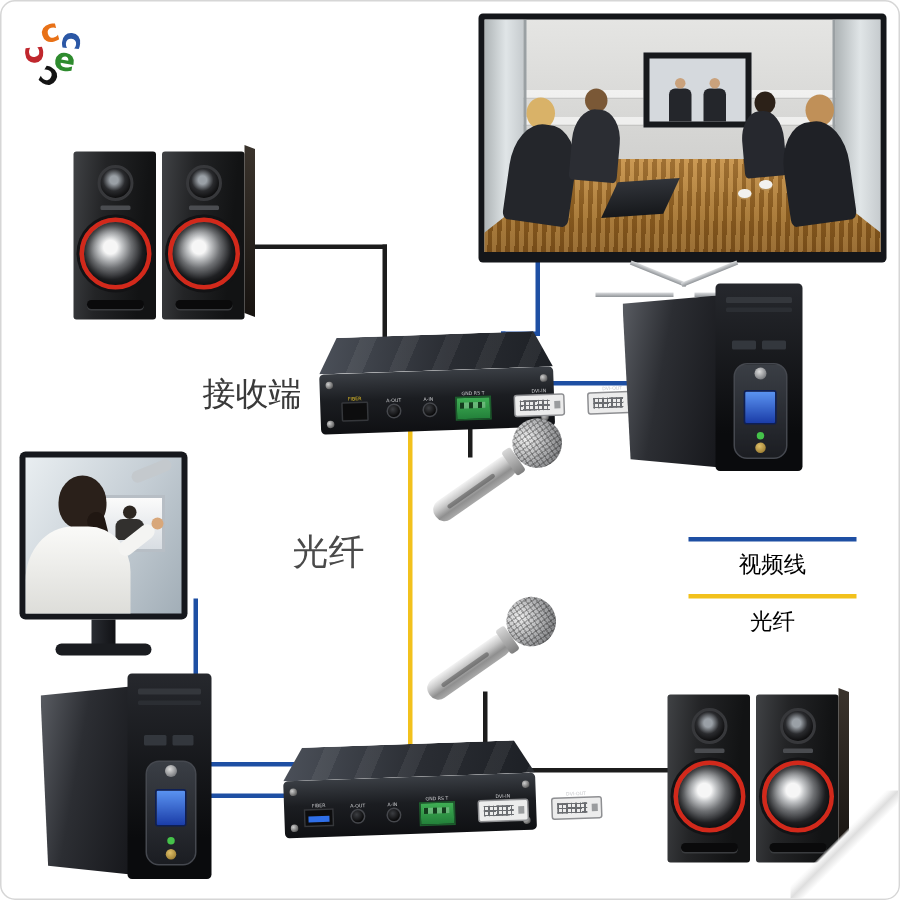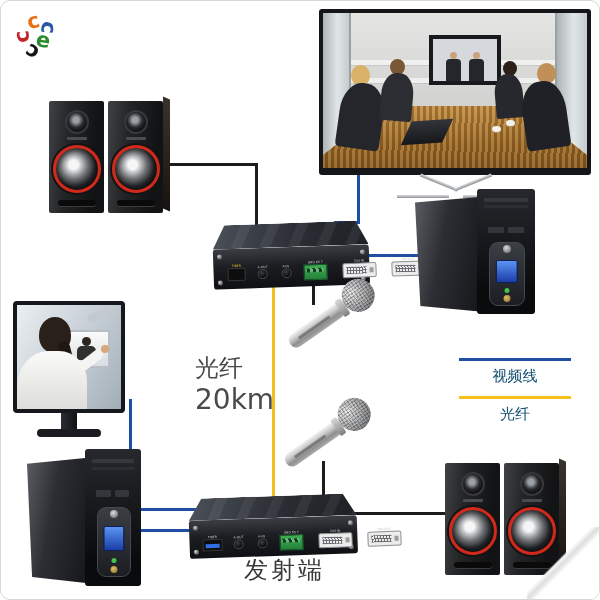--- a/index.html
+++ b/index.html
@@ -18,21 +18,21 @@
   .logo-text{margin-left:6px;font-size:33px;font-weight:bold;color:#1b1b1b;letter-spacing:1px;}
 
   
   .big-label{position:absolute;color:#3a3a3a;z-index:3;}
   .fiber-note{position:absolute;left:194px;top:352px;color:#4a4a4a;z-index:3;}
   .fiber-note .l1{font-size:24px;line-height:1.25;}
   .fiber-note .l2{font-size:28px;line-height:1.2;}
 
   
   .legend-line{position:absolute;height:3px;width:112px;left:458px;z-index:3;}
-  .legend-label{position:absolute;left:448px;width:132px;text-align:center;font-size:15px;color:#0c4a6e;z-index:3;}
+  .legend-label{position:absolute;left:448px;width:132px;text-align:center;font-size:15px;color:#000000;z-index:3;}
 
   
   .tv{position:absolute;left:318px;top:8px;width:272px;height:166px;background:#14161a;border-radius:3px;padding:0;z-index:2;}
   .tv-screen{position:absolute;left:4px;top:4px;right:4px;bottom:7px;background:linear-gradient(#e5e5e3 0%,#d3d3d1 55%,#c7c7c5 100%);overflow:hidden;}
   .tvs-stripe{position:absolute;left:6%;right:6%;height:5px;background:rgba(255,255,255,.6);box-shadow:0 1px 0 rgba(0,0,0,.08);}
   .tv-glass{position:absolute;top:0;bottom:0;background:linear-gradient(90deg,#aeb4b6,#e0e5e7 55%,#c6cbce);}
   .tv-glass.left{left:0;width:26px;border-right:2px solid #9aa0a3;}
   .tv-glass.right{right:0;width:30px;border-left:2px solid #9aa0a3;}
   .wall-tv{position:absolute;left:106px;top:22px;width:64px;height:42px;background:#d5d9dd;border:4px solid #17191c;display:flex;align-items:flex-end;justify-content:center;gap:8px;}
   .wtv-fig{width:15px;height:22px;background:#24262b;border-radius:4px 4px 0 0;position:relative;}
@@ -261,20 +261,21 @@
       </div>
       <span class="nut"></span>
         <span class="nut"></span>
       <div class="pwrap">
         <span class="plabel">DVI-OUT</span>
           <div class="dvi"></div>
       </div>
       <span class="nut"></span>
     </div>
   </div>
+  <div class="big-label" style="left:134px;top:247px;font-size:22px;">接收端</div>
 
   <div class="extender" style="left:188px;top:495px;width:168px;">
     <div class="ext-top" style="height:22px;"></div>
     <div class="ext-front" style="height:38px;">
       <div class="screw" style="left:4px;top:5px;"></div>
         <div class="screw" style="right:4px;top:5px;"></div>
       <div class="screw" style="left:4px;bottom:4px;"></div>
         <div class="screw" style="right:4px;bottom:4px;"></div>
       <div class="pwrap">
         <span class="plabel">FIBER</span>
@@ -299,25 +300,23 @@
       </div>
       <span class="nut"></span>
         <span class="nut"></span>
       <div class="pwrap">
         <span class="plabel">DVI-OUT</span>
           <div class="dvi"></div>
       </div>
       <span class="nut"></span>
     </div>
   </div>
-  <div class="big-label" style="left:243px;top:553px;font-size:24px;letter-spacing:3px;">发射端</div>
 
   <div class="fiber-note">
     <div class="l1">光纤</div>
-    <div class="l2">20km</div>
   </div>
 
   <div class="legend-line" style="top:357px;background:#1e4fa3;"></div>
   <div class="legend-label" style="top:366px;">视频线</div>
   <div class="legend-line" style="top:395px;background:#f2c11c;"></div>
   <div class="legend-label" style="top:404px;">光纤</div>
 
   <div class="tower" style="left:414px;top:188px;width:140px;height:128px;">
     <div class="t-side"></div>
     <div class="t-front">

